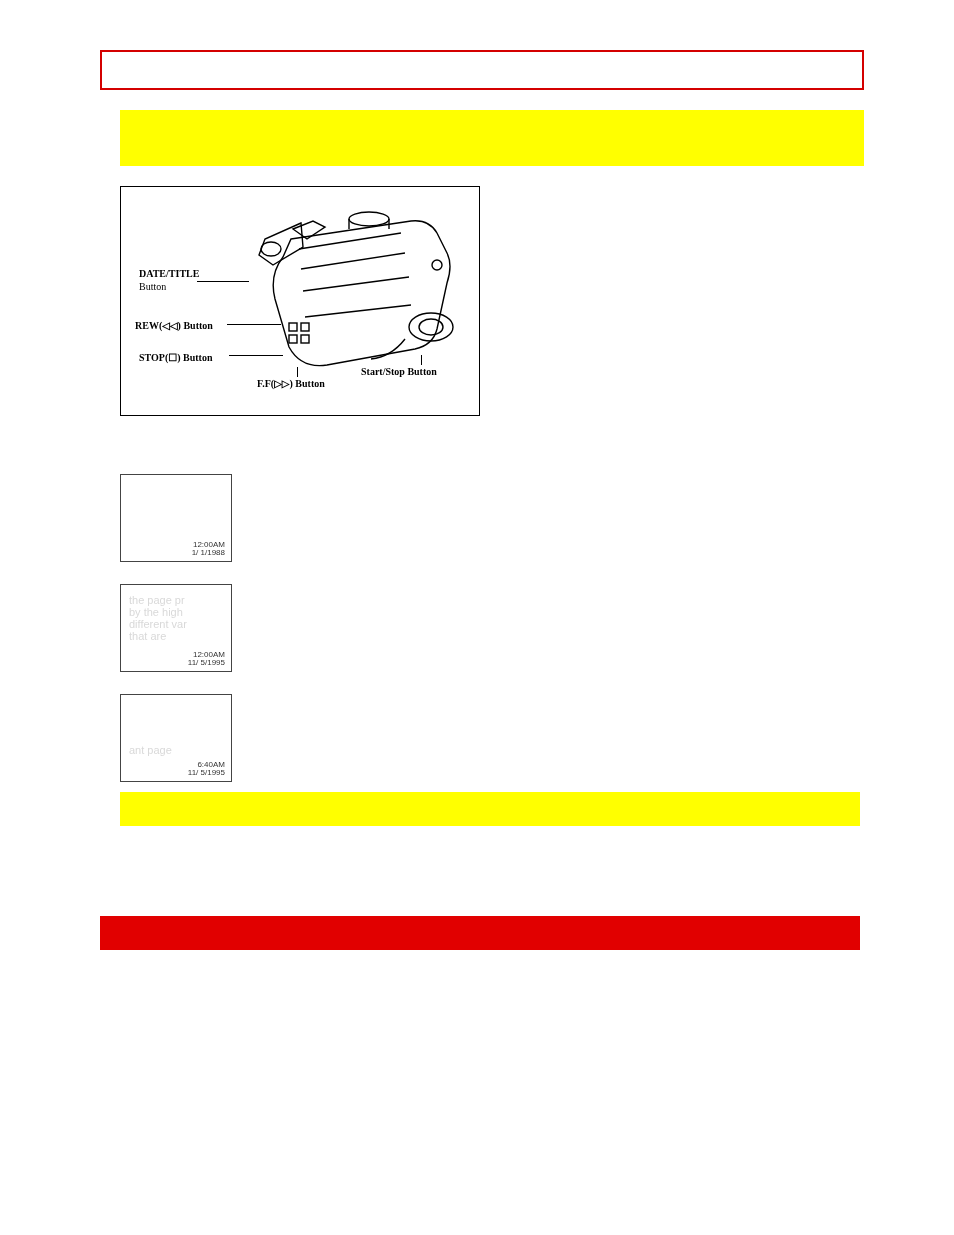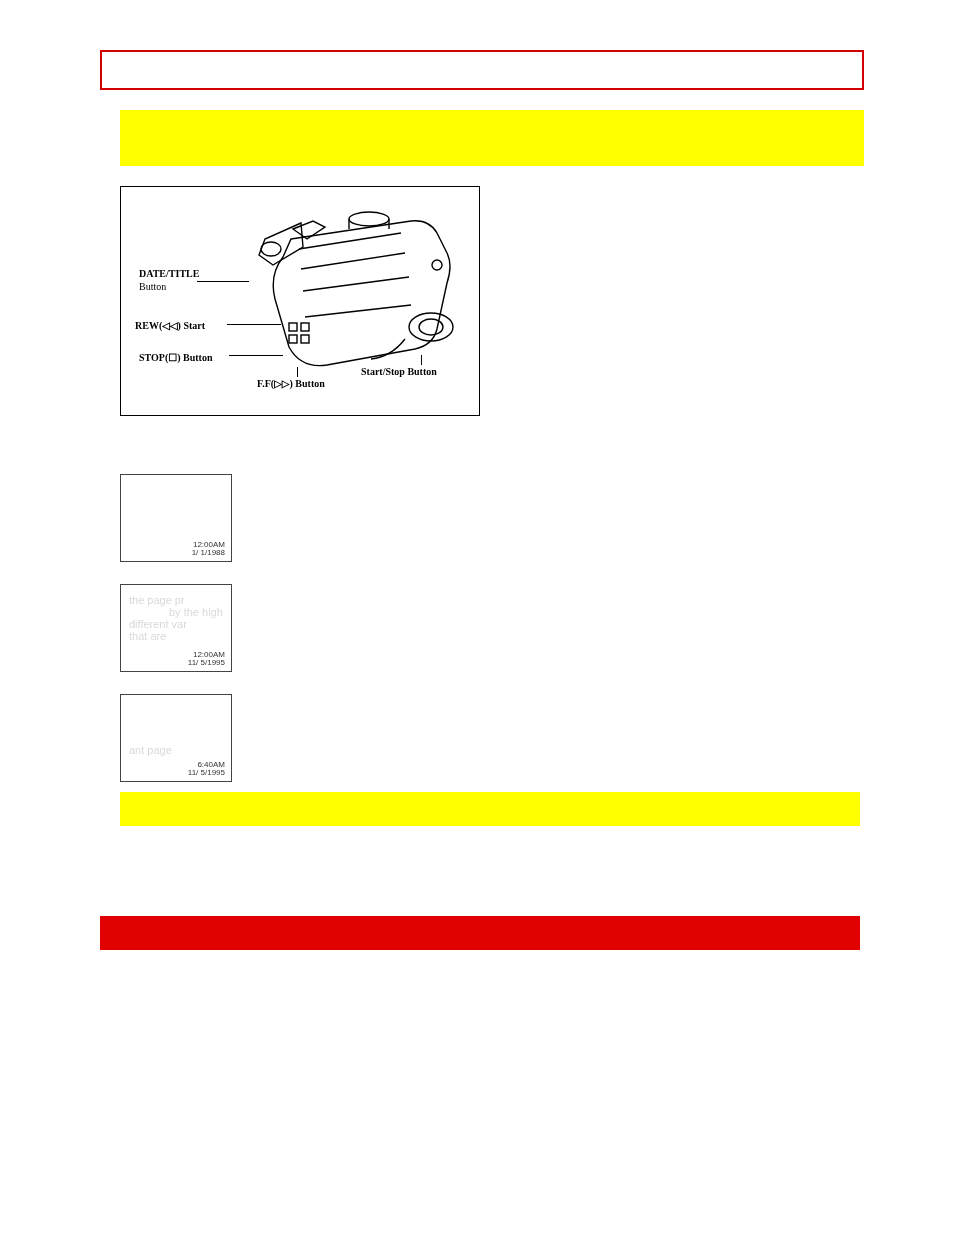--- a/index.html
+++ b/index.html
@@ -128,21 +128,21 @@
         </g>
       </svg>
     </div>
 
     <div class="d-label" style="left:18px;top:80px;">
       <span class="d-bold">DATE/TITLE</span><br>
       <span>Button</span>
     </div>
     <div class="leadline" style="left:76px;top:94px;width:52px;"></div>
 
-    <div class="d-label d-bold" style="left:14px;top:132px;">REW(◁◁) Start</div>
+    <div class="d-label d-bold" style="left:14px;top:132px;">REW(◁◁) Button</div>
     <div class="leadline" style="left:106px;top:137px;width:54px;"></div>
 
     <div class="d-label d-bold" style="left:18px;top:164px;">STOP(☐) Button</div>
     <div class="leadline" style="left:108px;top:168px;width:54px;"></div>
 
     <div class="d-label d-bold" style="left:136px;top:190px;">F.F(▷▷) Button</div>
     <div class="leadline" style="left:176px;top:180px;width:1px;height:10px;background:#000;"></div>
 
     <div class="d-label d-bold" style="left:240px;top:178px;">Start/Stop Button</div>
     <div class="leadline" style="left:300px;top:168px;width:1px;height:10px;background:#000;"></div>
@@ -160,21 +160,21 @@
       </div>
     </div>
     <div class="whitebox"></div>
   </div>
 
   <div class="spacer12"></div>
 
   <div class="stepblock">
     <div class="thumb">
       <div class="ghost" style="top:8px;">the page pr</div>
-      <div class="ghost" style="top:20px;margin-left:40px;">by the high</div>
+      <div class="ghost" style="top:20px;">by the high</div>
       <div class="ghost" style="top:32px;">different var</div>
       <div class="ghost" style="top:44px;">that are</div>
       <div class="ts">
         <span>12:00AM</span><br>
         <span>11/ 5/1995</span>
       </div>
     </div>
     <div class="whitebox"></div>
   </div>
 

